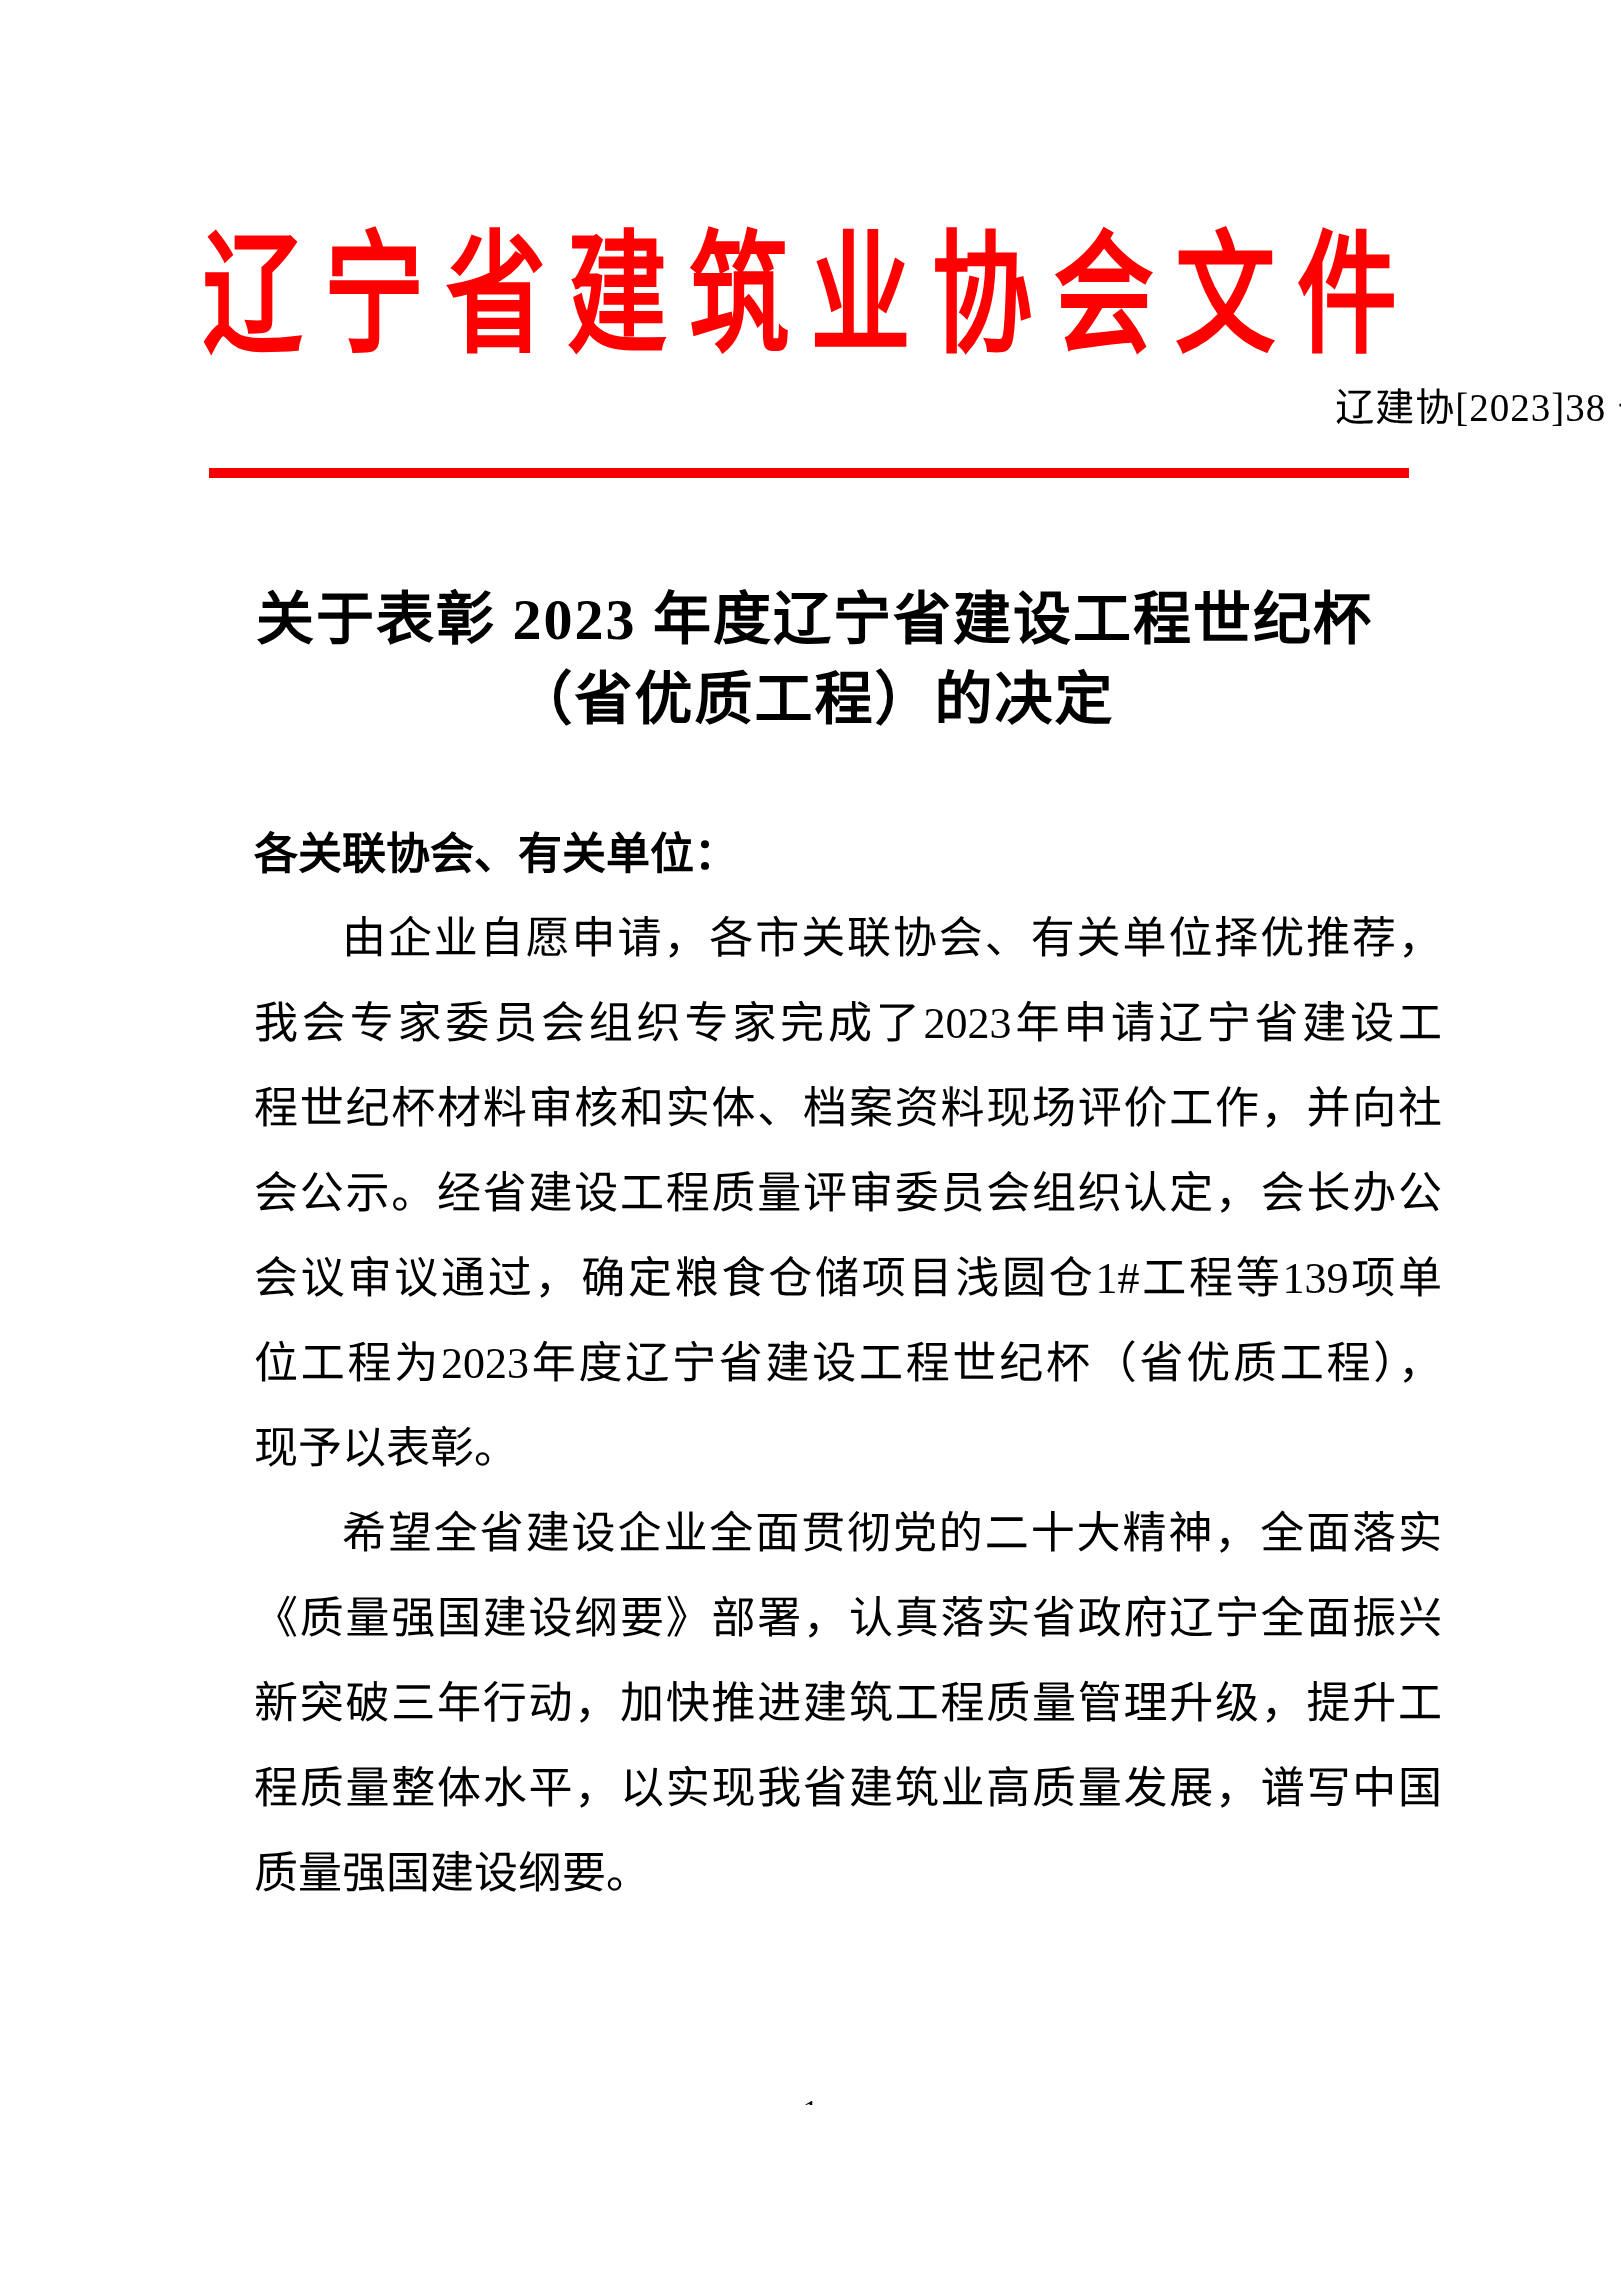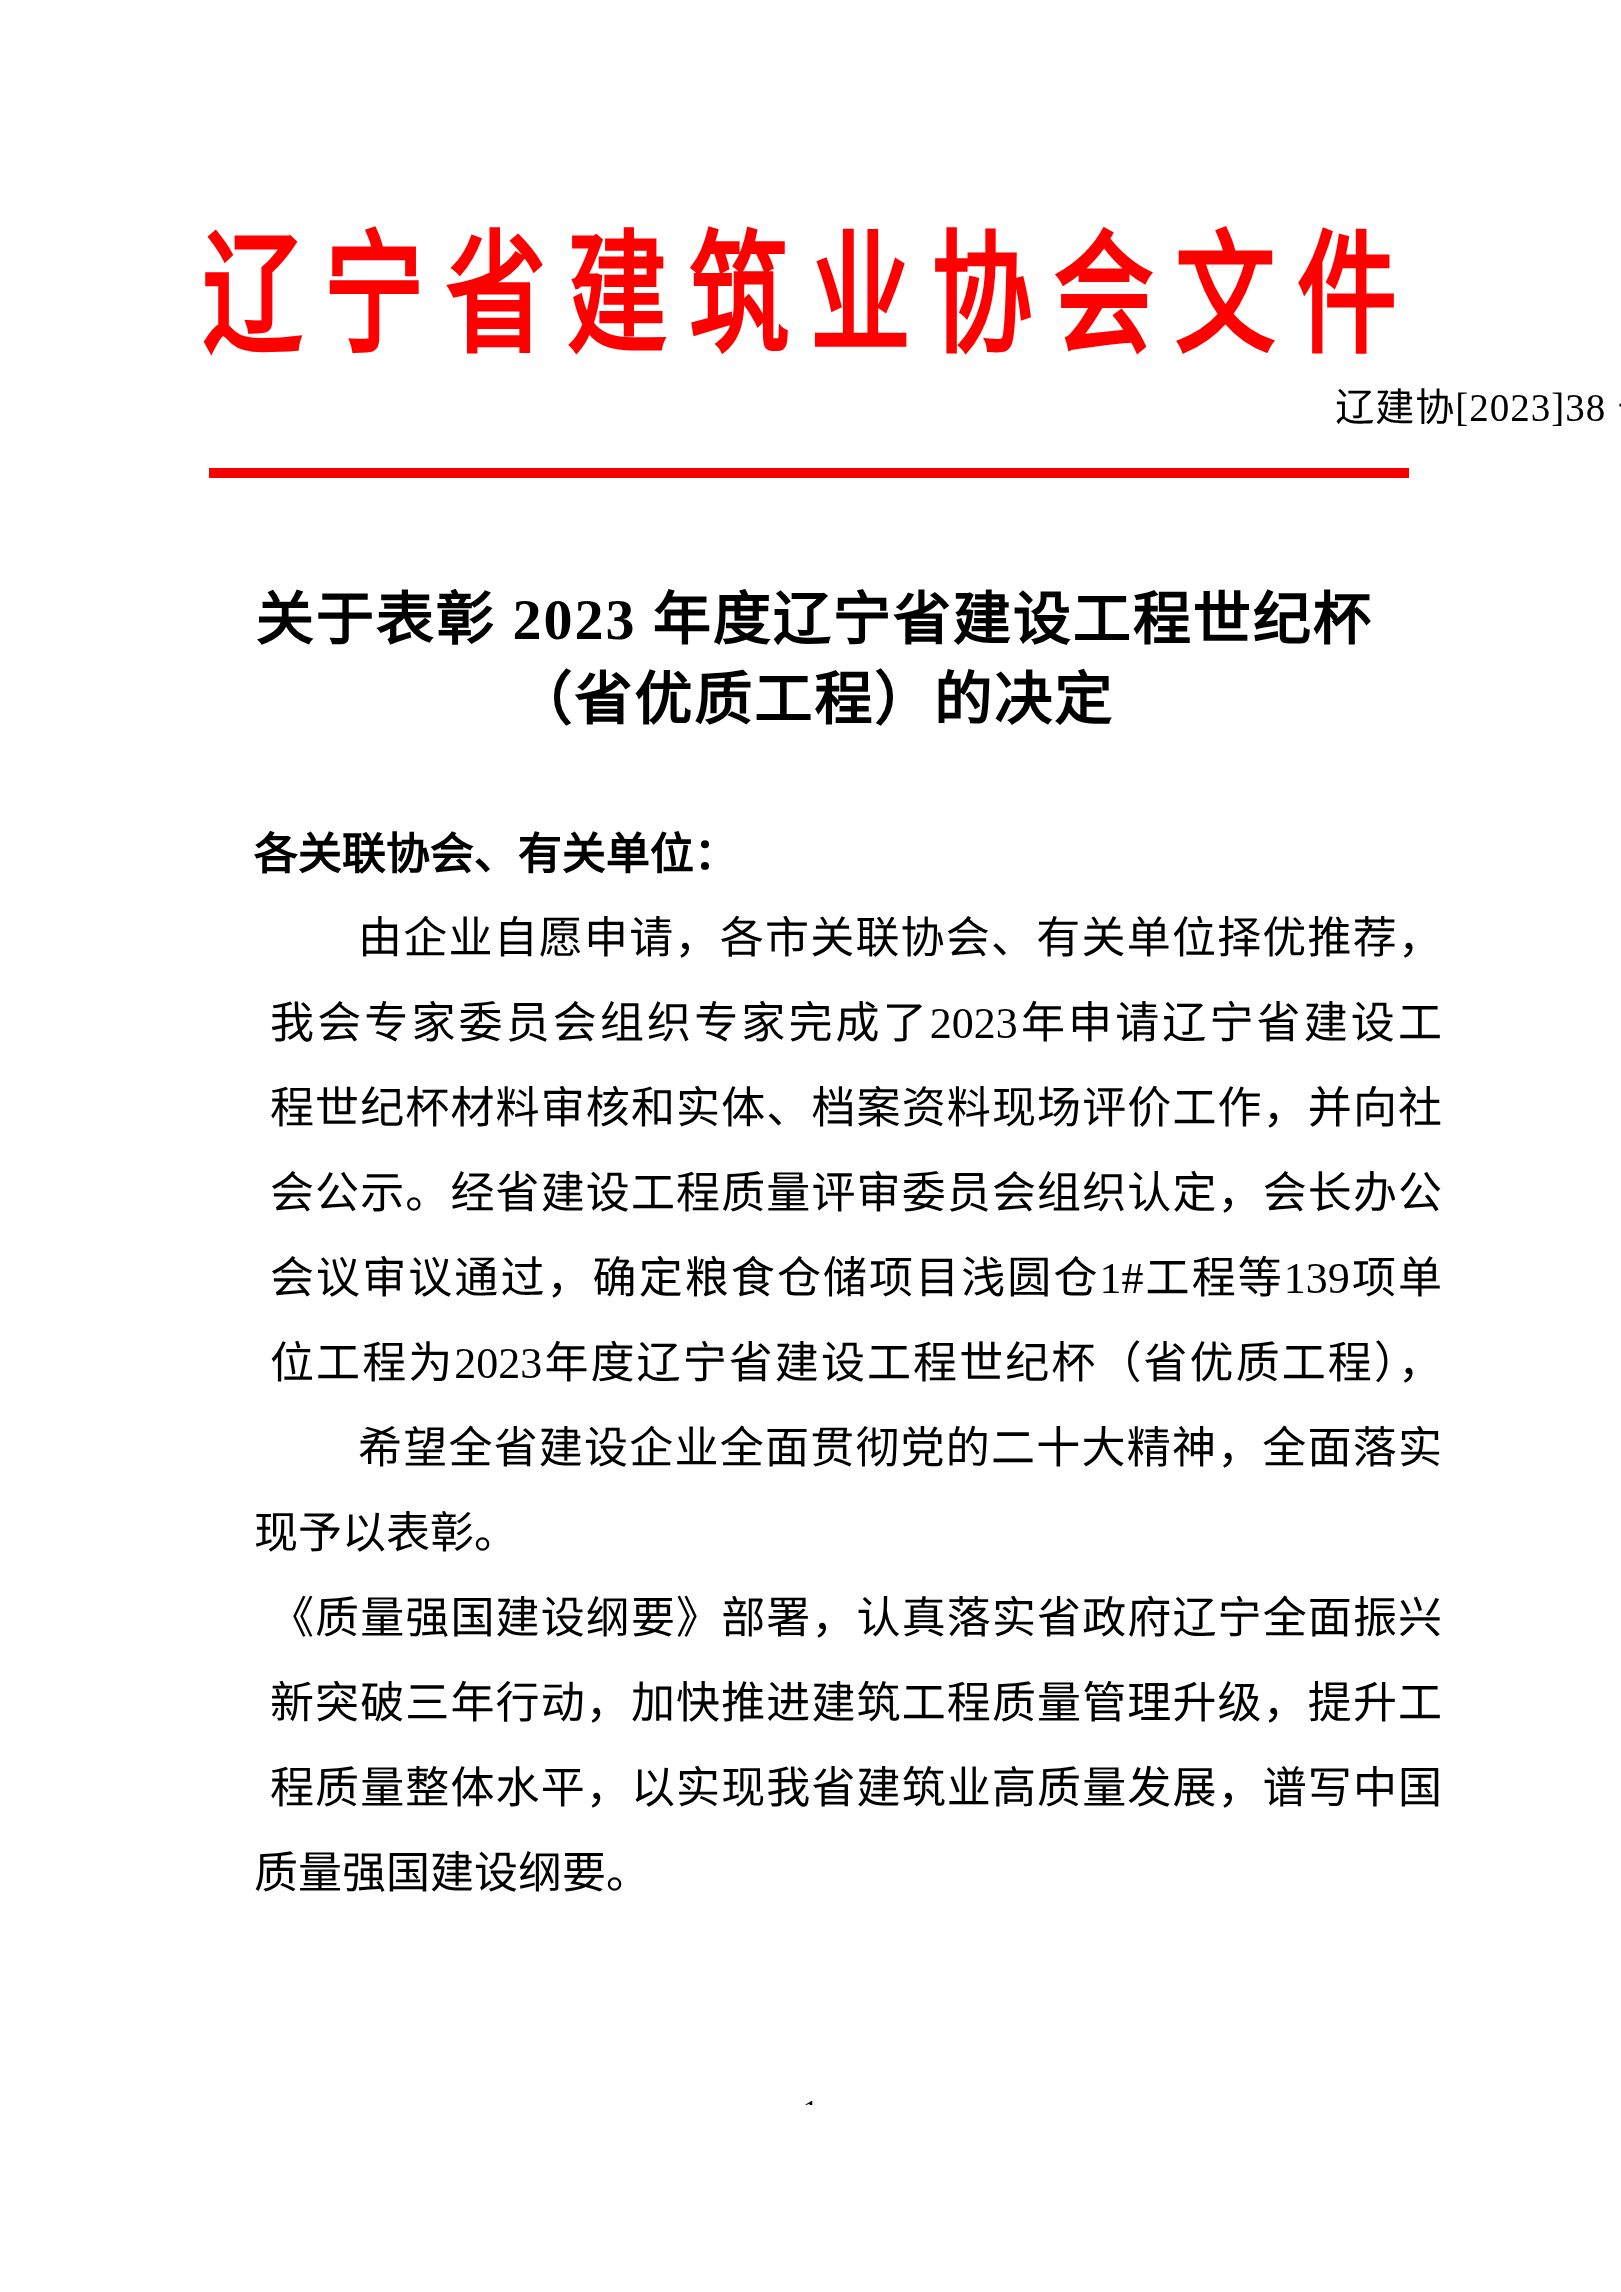--- a/index.html
+++ b/index.html
@@ -87,21 +87,20 @@
     height: 85px;
     line-height: 85px;
     font-size: 44px;
     white-space: nowrap;
   }
   .body-line.justify {
     white-space: normal;
     text-align: justify;
     text-align-last: justify;
     text-justify: inter-character;
-    margin-left: 16px;
   }
   .body-line.indent {
     padding-left: 88px;
   }
   
   .page-number {
     position: absolute;
     top: 2094px;
     left: 0;
     width: 100%;
@@ -128,22 +127,22 @@
 
   <div class="body-block">
     <div class="salutation">各关联协会、有关单位：</div>
     <div id="paragraphs">
         <div class="body-line justify indent">由企业自愿申请，各市关联协会、有关单位择优推荐，</div>
         <div class="body-line justify">我会专家委员会组织专家完成了2023年申请辽宁省建设工</div>
         <div class="body-line justify">程世纪杯材料审核和实体、档案资料现场评价工作，并向社</div>
         <div class="body-line justify">会公示。经省建设工程质量评审委员会组织认定，会长办公</div>
         <div class="body-line justify">会议审议通过，确定粮食仓储项目浅圆仓1#工程等139项单</div>
         <div class="body-line justify">位工程为2023年度辽宁省建设工程世纪杯（省优质工程），</div>
+        <div class="body-line">现予以表彰。</div>
         <div class="body-line justify indent">希望全省建设企业全面贯彻党的二十大精神，全面落实</div>
-        <div class="body-line">现予以表彰。</div>
         <div class="body-line justify">《质量强国建设纲要》部署，认真落实省政府辽宁全面振兴</div>
         <div class="body-line justify">新突破三年行动，加快推进建筑工程质量管理升级，提升工</div>
         <div class="body-line justify">程质量整体水平，以实现我省建筑业高质量发展，谱写中国</div>
         <div class="body-line">质量强国建设纲要。</div>
       </div>
   </div>
 
   <div class="page-number">1</div>
 
 </div>

